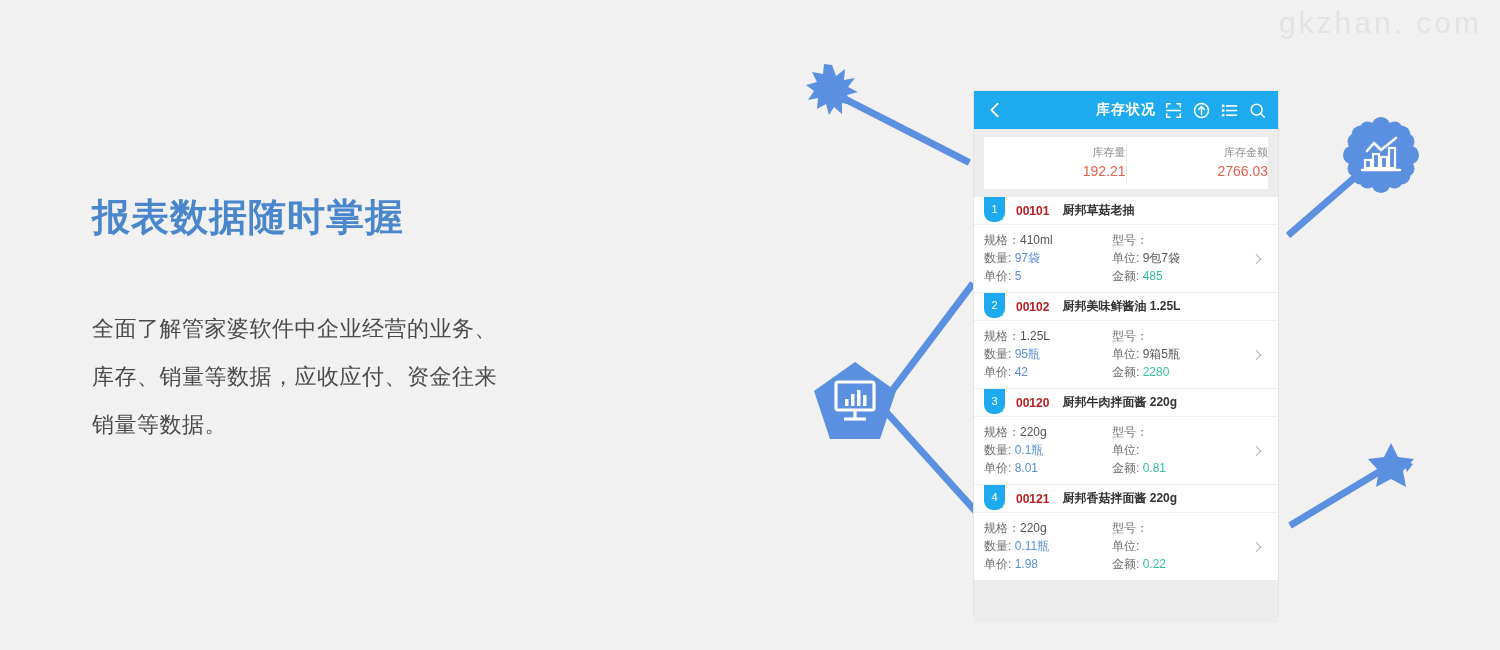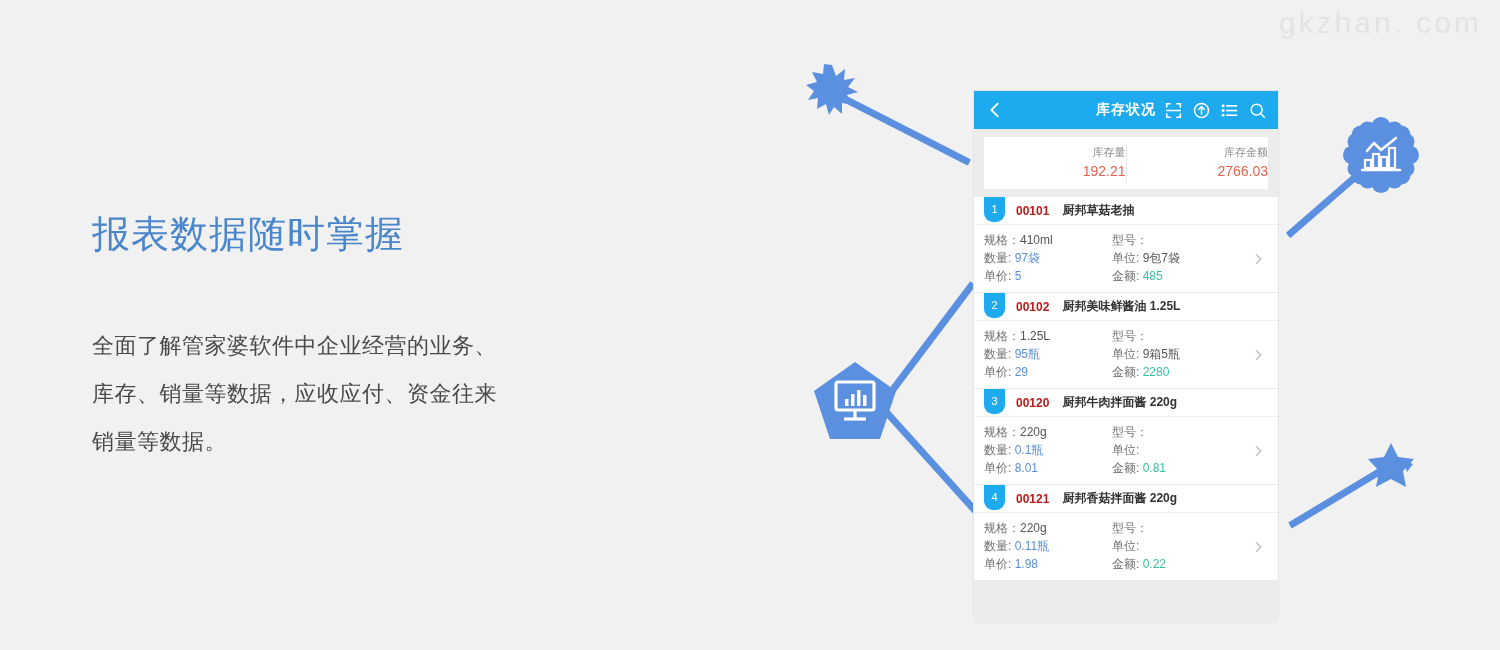--- a/index.html
+++ b/index.html
@@ -15,22 +15,22 @@
   .watermark {
     position: absolute; top: 6px; right: 18px;
     font-size: 30px; letter-spacing: 3px;
     color: #e3e3e3; font-weight: 400;
     user-select: none;
   }
 
   
   .copy { position: absolute; left: 92px; top: 195px; width: 560px; }
   .headline {
-    font-size: 38px; font-weight: normal; color: #4a86cb;
-    letter-spacing: 1px; line-height: 1.2; margin-top: 17px;
+    font-size: 38px; font-weight: bold; color: #4a86cb;
+    letter-spacing: 1px; line-height: 1.2;
   }
   .bodytext {
     margin-top: 64px;
     font-size: 22px; color: #4a4a4a; line-height: 48px;
     letter-spacing: .5px;
   }
   .bodytext p { margin: 0; }
 
   
   .deco-line {
@@ -272,21 +272,21 @@
       <div class="list-item">
         <div class="item-head">
           <div class="badge">2</div>
           <div class="item-code">00102</div>
           <div class="item-name">厨邦美味鲜酱油 1.25L</div>
         </div>
         <div class="item-body">
           <div class="col">
             <div class="row"><span class="lab">规格：</span><span class="val">1.25L</span></div>
             <div class="row"><span class="lab">数量:</span> <span class="val blue">95瓶</span></div>
-            <div class="row"><span class="lab">单价:</span> <span class="val blue">29</span></div>
+            <div class="row"><span class="lab">单价:</span> <span class="val blue">42</span></div>
           </div>
           <div class="col col2">
             <div class="row"><span class="lab">型号：</span><span class="val"></span></div>
             <div class="row"><span class="lab">单位:</span> <span class="val">9箱5瓶</span></div>
             <div class="row"><span class="lab">金额:</span> <span class="val green">2280</span></div>
           </div>
           <svg class="chev" viewBox="0 0 12 12">
             <polyline points="3.5,1 8.5,6 3.5,11" fill="none" stroke="#b9b9b9" stroke-width="1.3" stroke-linecap="round" stroke-linejoin="round"></polyline>
           </svg>
         </div>

